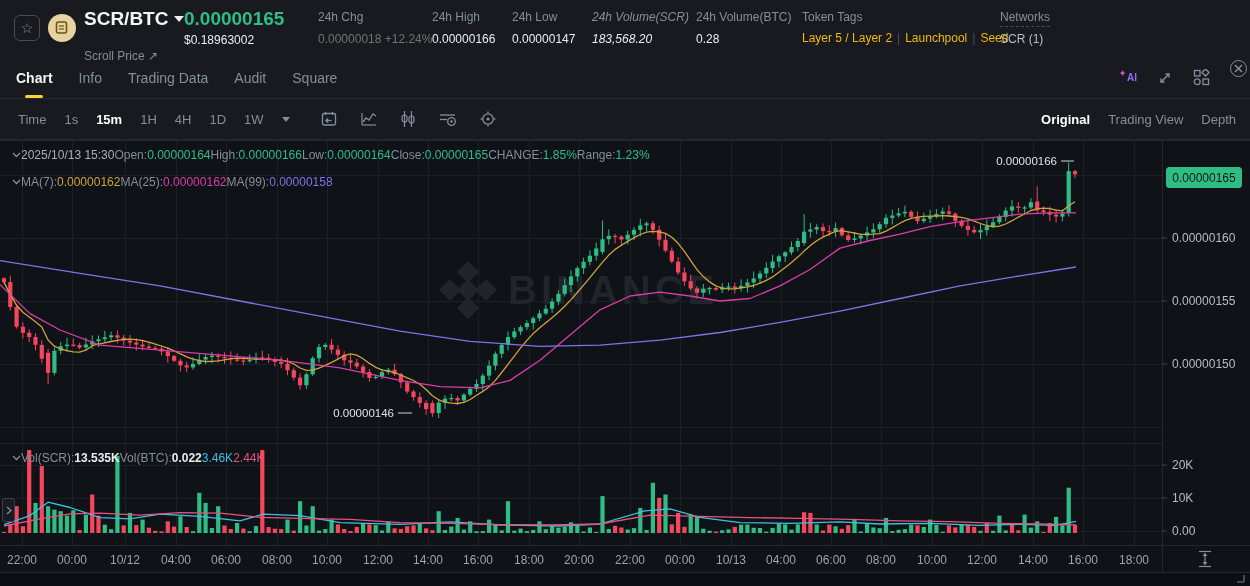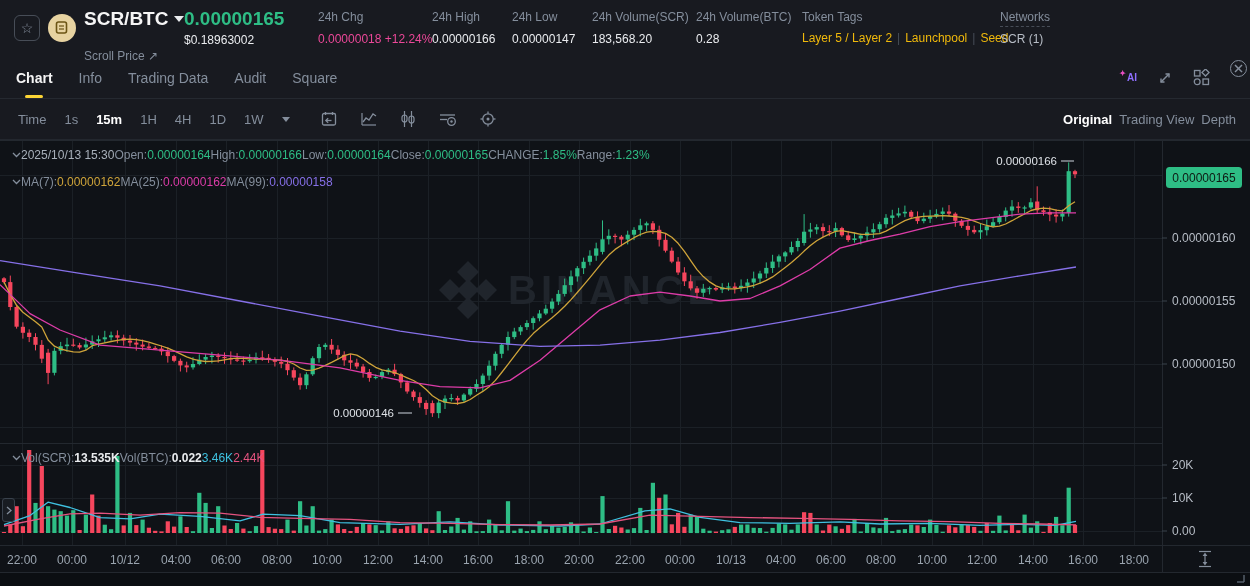--- a/index.html
+++ b/index.html
@@ -5,21 +5,21 @@
   * { margin:0; padding:0; box-sizing:border-box; }
   html,body { background:#0d0f13; }
   body { font-family:"Liberation Sans", sans-serif; }
   #app { position:relative; width:1250px; height:586px; background:#181A20; overflow:hidden; color:#EAECEF; }
 
   
   .hdr { position:relative; height:57px; background:#181A20; }
   .hblock { position:absolute; top:9px; }
   .hlabel { font-size:12px; color:#848E9C; line-height:16px; white-space:nowrap; }
   .hvalue { font-size:12px; color:#EAECEF; line-height:16px; margin-top:6px; white-space:nowrap; }
-  .hvalue.green { color:#ec4899; }
+  .hvalue.green { color:#737373; }
   .star-btn { position:absolute; left:14px; top:15px; width:26px; height:26px; border:1px solid #474D57; border-radius:6px; color:#848E9C; font-size:14px; display:flex; align-items:center; justify-content:center; cursor:pointer; }
   .coin-logo { position:absolute; left:48px; top:14px; width:28px; height:28px; border-radius:50%; background:#E7D3A1; display:flex; align-items:center; justify-content:center; }
   .pair-line { display:flex; align-items:center; gap:6px; }
   .pair-name { font-size:19px; font-weight:bold; color:#F5F5F5; }
   .caret-down { width:0; height:0; border-left:5px solid transparent; border-right:5px solid transparent; border-top:6px solid #EAECEF; display:inline-block; }
   .pair-sub { font-size:12px; color:#848E9C; margin-top:19px; }
   .big-price { font-size:19px; font-weight:bold; color:#2EBD85; line-height:22px; }
   .usd-price { font-size:12px; color:#EAECEF; margin-top:3px; }
   .tags-val { font-size:12px; margin-top:6px; white-space:nowrap; }
   .tag-link { color:#F0B90B; cursor:pointer; }
@@ -36,21 +36,21 @@
   .ai-ic { font-size:10px; font-weight:bold; color:#8F6FFF; position:relative; }
   .ai-ic i { font-style:normal; color:#E950C2; font-size:8px; position:relative; top:-4px; margin-right:1px; }
   .close-x { position:absolute; right:3px; top:3px; width:17px; height:17px; border:1.5px solid #848E9C; border-radius:50%; display:flex; align-items:center; justify-content:center; cursor:pointer; }
 
   
   .toolbar { position:relative; height:41px; border-bottom:1px solid #23272E; display:flex; align-items:center; padding-left:18px; gap:18px; }
   .tb-item { font-size:13px; color:#848E9C; cursor:pointer; white-space:nowrap; }
   .tb-item.active { color:#ffffff; font-weight:bold; }
   .tb-caret { width:0; height:0; border-left:4px solid transparent; border-right:4px solid transparent; border-top:5px solid #848E9C; cursor:pointer; }
   .tb-icons { display:flex; gap:22px; margin-left:12px; align-items:center; }
-  .tb-right { position:absolute; right:14px; display:flex; gap:7px; }
+  .tb-right { position:absolute; right:14px; display:flex; gap:18px; }
 
   
   .chart-wrap { position:relative; width:1250px; height:446px; background:#0F1217; }
   .legend { position:absolute; left:12px; display:flex; align-items:center; font-size:12px; white-space:nowrap; z-index:3; }
   .lg-label { color:#848E9C; }
   .lg-val { color:#2EBD85; }
   .lg-date { color:#A8B0BA; }
   .chev { display:flex; align-items:center; }
   svg text { font-family:"Liberation Sans", sans-serif; }
   .expand-btn { position:absolute; left:2px; top:358px; width:13px; height:24px; border:1px solid #3A424D; border-radius:3px; background:#181C22; display:flex; align-items:center; justify-content:center; cursor:pointer; z-index:4; }
@@ -90,21 +90,21 @@
       <div class="hvalue green">0.00000018 +12.24%</div>
     </div>
     <div class="hblock" style="left:432px;">
       <div class="hlabel">24h High</div>
       <div class="hvalue">0.00000166</div>
     </div>
     <div class="hblock" style="left:512px;">
       <div class="hlabel">24h Low</div>
       <div class="hvalue">0.00000147</div>
     </div>
-    <div class="hblock" style="left:592px;">
+    <div class="hblock" style="left:592px;font-style:italic;">
       <div class="hlabel">24h Volume(SCR)</div>
       <div class="hvalue">183,568.20</div>
     </div>
     <div class="hblock" style="left:696px;">
       <div class="hlabel">24h Volume(BTC)</div>
       <div class="hvalue">0.28</div>
     </div>
 
     <div class="hblock" style="left:802px;">
       <div class="hlabel">Token Tags</div>

